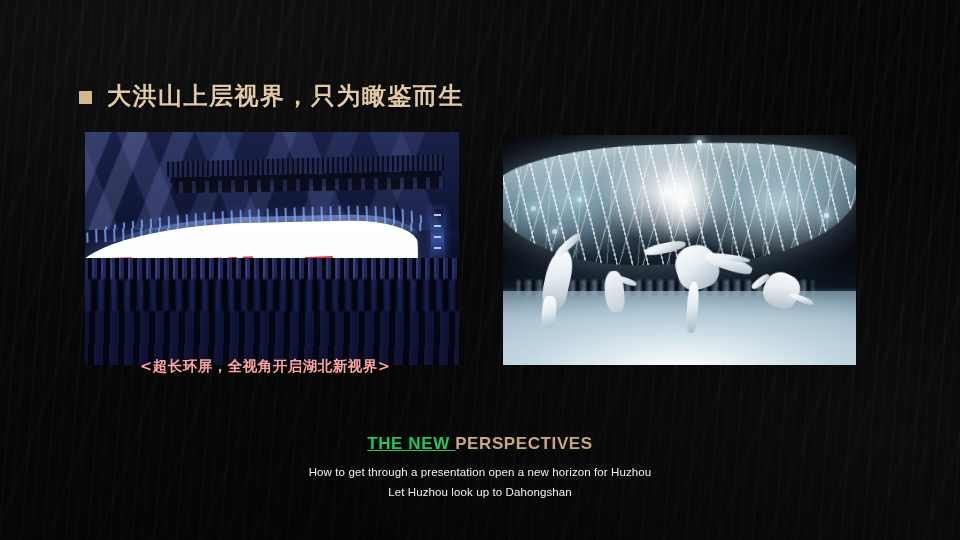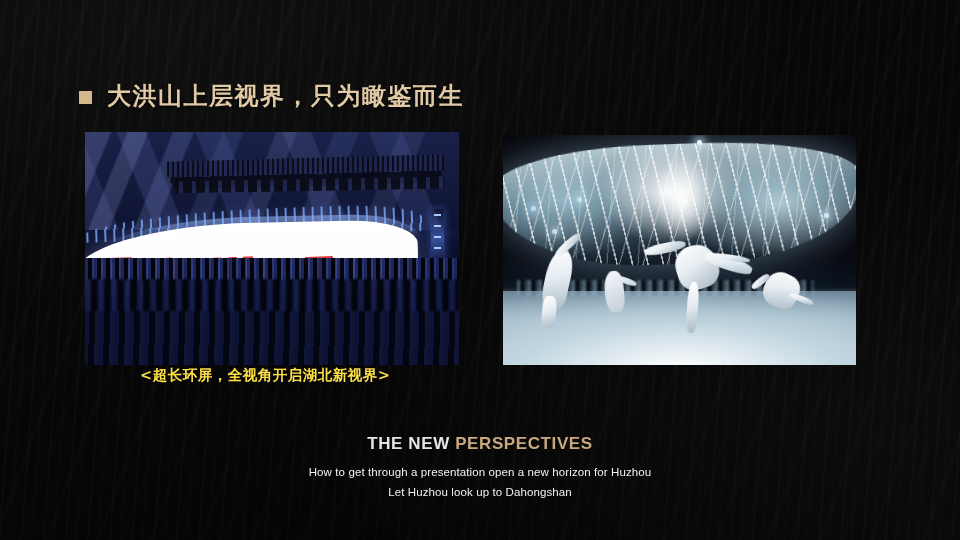--- a/index.html
+++ b/index.html
@@ -280,40 +280,40 @@
   }
   .dancer {
     position:absolute;
     background:linear-gradient(160deg,#ffffff 0%,#e6edf2 45%,#aab9c4 100%);
     filter:blur(.35px);
   }
   .dancer.sm { background:linear-gradient(160deg,#f6f9fb,#c3ced8); }
 
   
   .caption {
-    position:absolute; top:366px;
+    position:absolute; top:357px;
     font-family:"DejaVu Serif","Liberation Serif", serif;
     font-size:14.5px;
     font-weight:700;
-    color:#fde047;
+    color:#fca5a5;
     letter-spacing:.5px;
     white-space:nowrap;
     z-index:6;
     text-shadow:0 1px 3px rgba(0,0,0,.9);
   }
   #caption-left  { left:140px; }
   #caption-right { left:533px; }
 
   
   .footer { position:absolute; left:0; width:100%; text-align:center; z-index:6; }
   #footer-head {
     top:434px;
     font-size:17px; font-weight:700; letter-spacing:.6px;
   }
-  #footer-head .f-white { color:#e5e5e5; }
+  #footer-head .f-white { color:#22c55e;text-decoration:underline; }
   #footer-head .f-gold  { color:#c9a87f; }
   #footer-line1 { top:466px; font-size:11.5px; color:#f2f2f2; letter-spacing:.1px; }
   #footer-line2 { top:486px; font-size:11.5px; color:#f2f2f2; letter-spacing:.1px; }
 </style>
 </head>
 <body>
 
 <div class="slide">
 
   <div class="bg-waves"></div>

